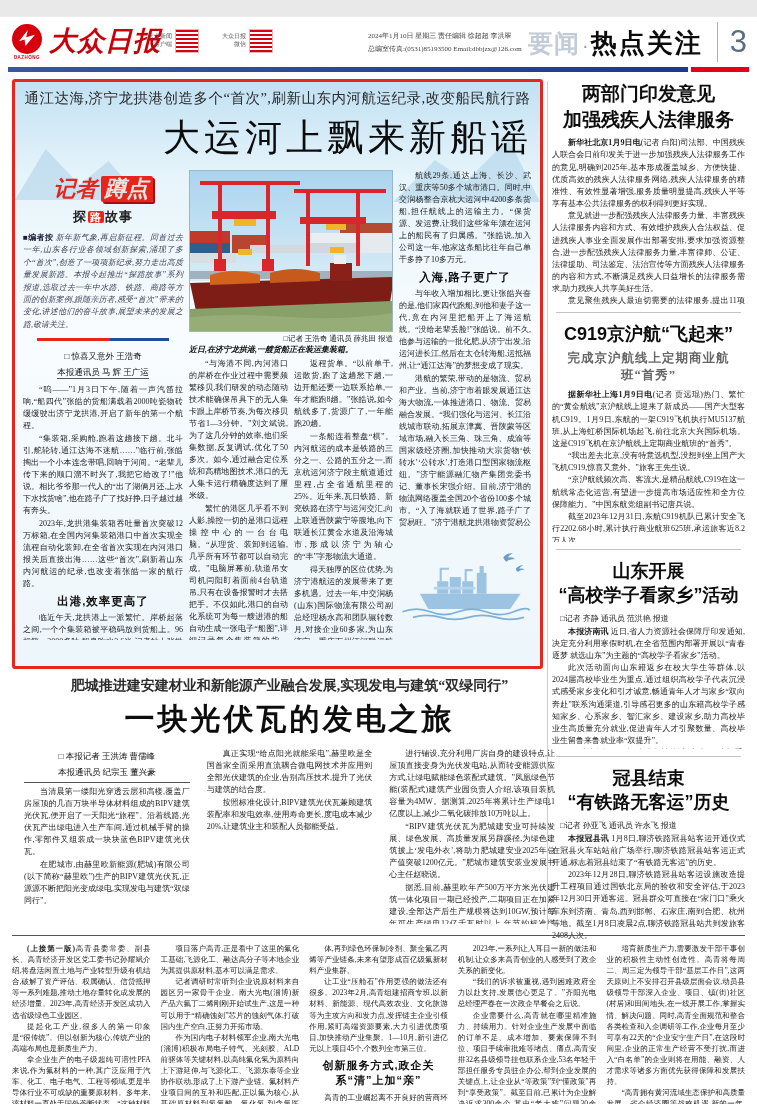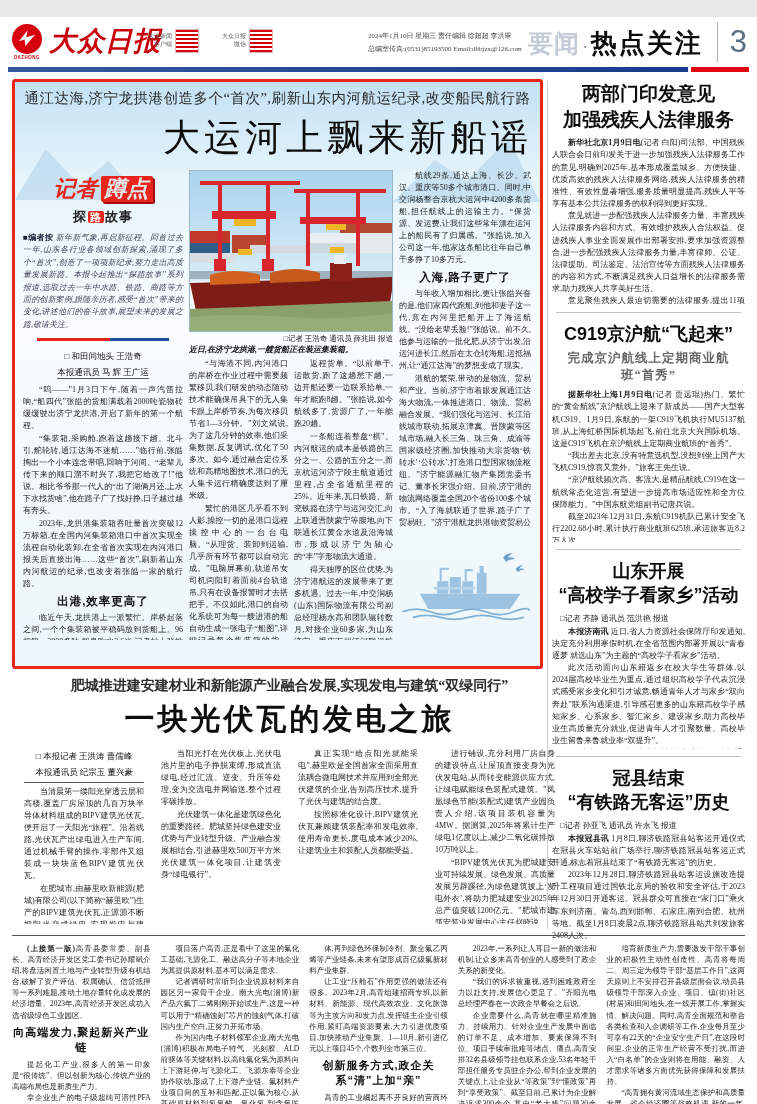--- a/index.html
+++ b/index.html
@@ -143,21 +143,21 @@
             <span class="badge-jz">记者</span><span class="badge-dd">蹲点</span>
           </div>
           <div class="badge-row2">
             <span>探</span><span class="seal">路</span><span>故事</span>
           </div>
           <div class="editor-note">
             <span class="editor-label">■编者按</span><span> 新年新气象,再启新征程。回首过去一年,山东各行业各领域创新探索,涌现了多个“首次”,创造了一项项新纪录,努力走出高质量发展新路。本报今起推出“探路故事”系列报道,选取过去一年中水路、铁路、商路等方面的创新案例,跟随亲历者,感受“首次”带来的变化,讲述他们的奋斗故事,展望未来的发展之路,敬请关注。</span>
           </div>
           <div class="divider-rb"></div>
           <div class="lead-byline">
-            <div>□ 和田间地头 王浩奇</div>
+            <div>□ 惊喜又意外 王浩奇</div>
             <div><span class="u">本报通讯员 马 辉 王广运</span></div>
           </div>
           <div class="coltext">
               <p>“呜——”1月3日下午,随着一声汽笛拉响,“船四代”张皓的货船满载着2000吨瓷物砖缓缓驶出济宁龙拱港,开启了新年的第一个航程。</p>
               <p>“集装箱,采购舱,跑着这趟接下趟。北斗引,舵轮转,通江达海不迷航……”临行前,张皓掏出一个小本连念带唱,回响于河间。“老辈儿传下来的顺口溜不时兴了,我把它给改了!”他说。相比爷爷那一代人的“出了湖俩月还,上水下水找货啥”,他在路子广了找好挣,日子越过越有奔头。</p>
               <p>2023年,龙拱港集装箱吞吐量首次突破12万标箱,在全国内河集装箱港口中首次实现全流程自动化装卸,在全省首次实现在内河港口报关后直接出海……这些“首次”,刷新着山东内河航运的纪录,也改变着张皓一家的航行路。</p>
               <div class="colsub">出港,效率更高了</div>
               <p>临近午天,龙拱港上一派繁忙。岸桥起落之间,一个个集装箱被平稳码放到货船上。96标箱、2000多吨,船身吃水3.6米,记者站上张皓的货船,感受全流程自动化集装箱港口的作业效率。张皓说:“从前装满一船货需要七八个小时,现在只用三个多小时,省时又省心。”</p>
             </div>
         </div>
@@ -278,24 +278,20 @@
         <div class="mid-byline">
           <div>□ 本报记者 王洪涛 曹儒峰</div>
           <div>本报通讯员 纪宗玉 董兴豪</div>
         </div>
         <div class="coltext">
             <p>当清晨第一缕阳光穿透云层和高楼,覆盖厂房屋顶的几百万块半导体材料组成的BIPV建筑光伏瓦,便开启了一天阳光“旅程”。沿着线路,光伏瓦产出绿电进入生产车间,通过机械手臂的操作,零部件又组装成一块块蓝色BIPV建筑光伏瓦。</p>
             <p>在肥城市,由赫里欧新能源(肥城)有限公司(以下简称“赫里欧”)生产的BIPV建筑光伏瓦,正源源不断把阳光变成绿电,实现发电与建筑“双绿同行”。</p>
           </div>
       </div>
       <div class="m4 coltext">
-          <p>当阳光打在光伏板上,光伏电池片里的电子挣脱束缚,形成直流绿电,经过汇流、逆变、升压等处理,变为交流电并网输送,整个过程零碳排放。</p>
-          <p>光伏建筑一体化是建筑绿色化的重要路径。肥城坚持绿色建安业优势与产业转型升级、产业融合发展相结合,引进赫里欧500万平方米光伏建筑一体化项目,让建筑变身“绿电银行”。</p>
-        </div>
-      <div class="m4 coltext">
           <p>真正实现“给点阳光就能采电”,赫里欧是全国首家全面采用直流耦合微电网技术并应用到全部光伏建筑的企业,告别高压技术,提升了光伏与建筑的结合度。</p>
           <p>按照标准化设计,BIPV建筑光伏瓦兼顾建筑装配率和发电效率,使用寿命更长,度电成本减少20%,让建筑业主和装配人员都能受益。</p>
         </div>
       <div class="m4 coltext">
           <p>进行铺设,充分利用厂房自身的建设特点,让屋顶直接变身为光伏发电站,从而转变能源供应方式,让绿电赋能绿色装配式建筑。”凤凰绿色节能(装配式)建筑产业园负责人介绍,该项目装机容量为4MW。据测算,2025年将累计生产绿电1亿度以上,减少二氧化碳排放10万吨以上。</p>
           <p>“BIPV建筑光伏瓦为肥城建安业可持续发展、绿色发展、高质量发展另辟蹊径,为绿色建筑披上‘发电外衣’,将助力肥城建安业2025年总产值突破1200亿元。”肥城市建筑安装业发展中心主任赵晓说。</p>
           <p>据悉,目前,赫里欧年产500万平方米光伏建筑一体化项目一期已经投产,二期项目正在加紧建设,全部达产后生产规模将达到10GW,预计每年可生产绿电12亿千瓦时以上,年节约标准煤3549万吨,平均减少二氧化碳排放1200万吨。</p>
         </div>
     </div>
   </div>
@@ -348,21 +344,20 @@
       <div class="sb-body">
           <p><b>本报冠县讯</b> 1月8日,聊济铁路冠县站客运开通仪式在冠县火车站站前广场举行,聊济铁路冠县站客运正式开通,标志着冠县结束了“有铁路无客运”的历史。</p>
           <p>2023年12月28日,聊济铁路冠县站客运设施改造提升工程项目通过国铁北京局的验收和安全评估,于2023年12月30日开通客运。冠县群众可直接在“家门口”乘火车东到济南、青岛,西到邯郸、石家庄,南到合肥、杭州等地。截至1月8日凌晨2点,聊济铁路冠县站共到发旅客2408人次。</p>
         </div>
     </div>
   </div>
 
   <div class="bottom">
     <div class="bcol">
         <p><b>(上接第一版)</b>高青县委常委、副县长、高青经济开发区党工委书记孙耀斌介绍,将盘活闲置土地与产业转型升级有机结合,破解了资产评估、权属确认、信贷抵押等一系列难题,推动土地存量转化成发展的经济增量。2023年,高青经济开发区成功入选省级绿色工业园区。</p>
-        <div class="colsub">向高端发力,聚起新兴产业链</div>
         <p>提起化工产业,很多人的第一印象是“很传统”。但以创新为核心,传统产业的高端布局也是新质生产力。</p>
         <p>拿企业生产的电子级超纯可溶性PFA来说,作为氟材料的一种,其广泛应用于汽车、化工、电子电气、工程等领域,更是半导体行业不可或缺的重要原材料。多年来,该材料一直处于国外垄断状态。“这种材料的工业级国内已有不少公司生产,但是电子级的在技术上有一定难度。”项目负责人孙鹏飞介绍,企业实现了3000吨/年PFA产能。</p>
       </div>
     <div class="bcol">
         <p>项目落户高青,正是看中了这里的氟化工基础,飞源化工、融达高分子等本地企业为其提供原材料,基本可以满足需求。</p>
         <p>记者调研时常听到企业说原材料来自园区另一家骨干企业。南大光电(淄博)新产品六氟丁二烯刚刚开始试生产,这是一种可以用于“精确蚀刻”芯片的蚀刻气体,打破国内生产空白,正努力开拓市场。</p>
         <p>作为国内电子材料领军企业,南大光电(淄博)积极布局电子特气、光刻胶、ALD前驱体等关键材料,以高纯氟化氢为原料向上下游延伸,与飞源化工、飞源东泰等企业协作联动,形成了上下游产业链。氟材料产业项目间的互补和匹配,正以氟为核心,从基础原材料到氢氟酸、氟化氢,到含氟医药、农药中间</p>
       </div>
     <div class="bcol">
         <p>体,再到绿色环保制冷剂、聚全氟乙丙烯等产业链条,未来有望形成百亿级氟新材料产业集群。</p>

